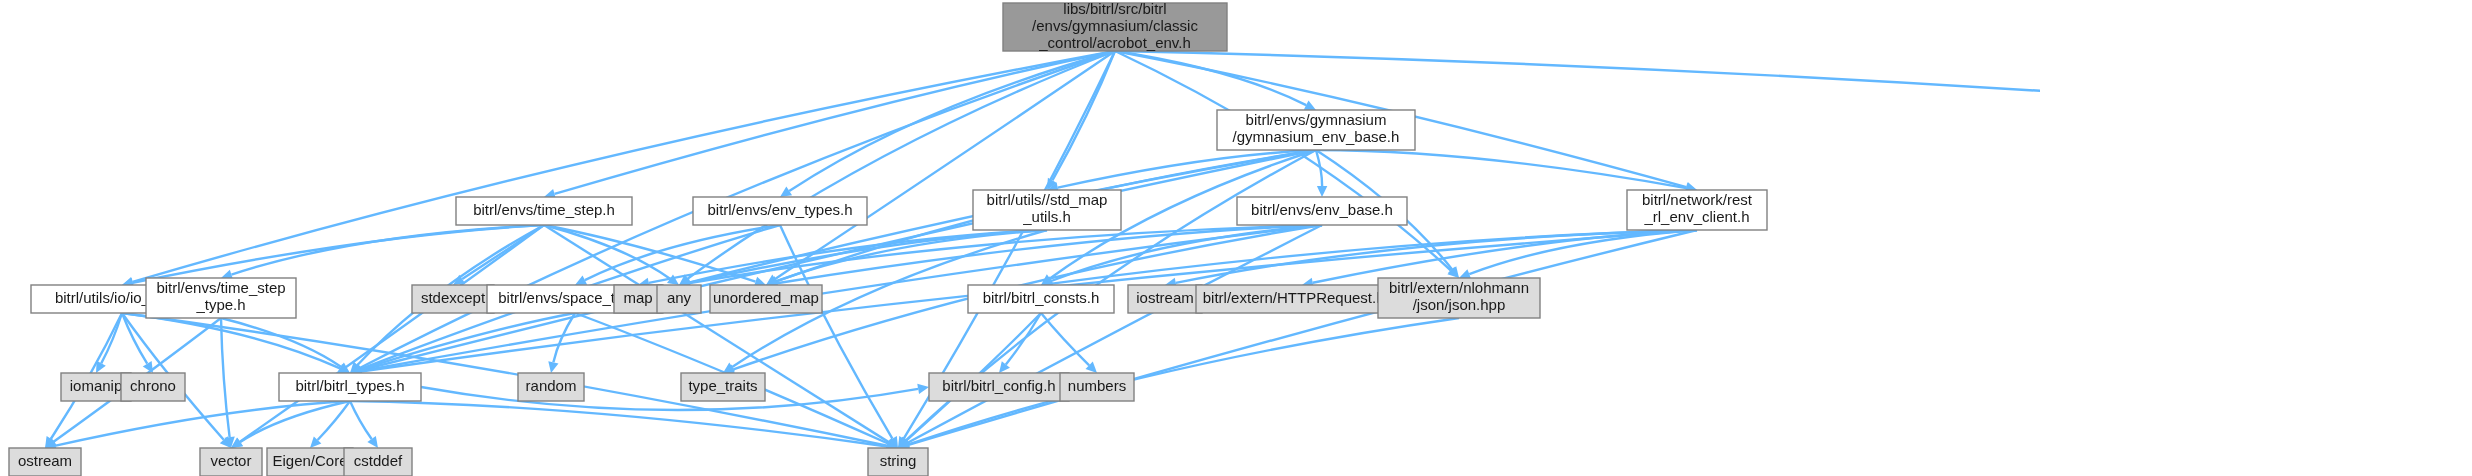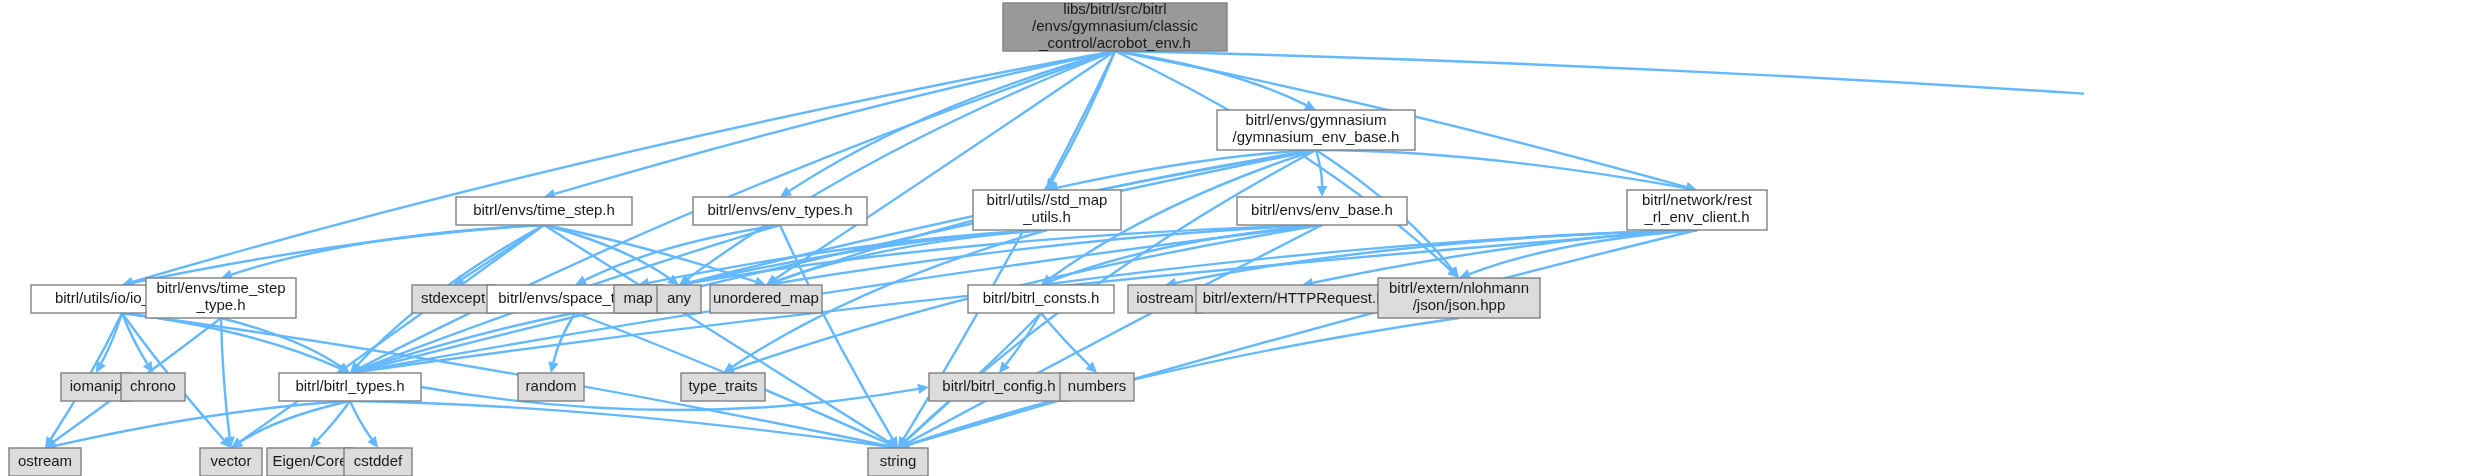--- a/index.html
+++ b/index.html
@@ -7,21 +7,20 @@
     padding: 0;
     background: #ffffff;
   }
   #graph-root {
     position: relative;
     width: 2040px;
     height: 476px;
     background: #ffffff;
     font-family: "Liberation Sans", sans-serif;
     overflow: hidden;
-    padding-left: 44px;
   }
   svg#graph-svg {
     position: absolute;
     left: 0;
     top: 0;
     width: 2472px;
     height: 476px;
     display: block;
   }
   .edge-path {

